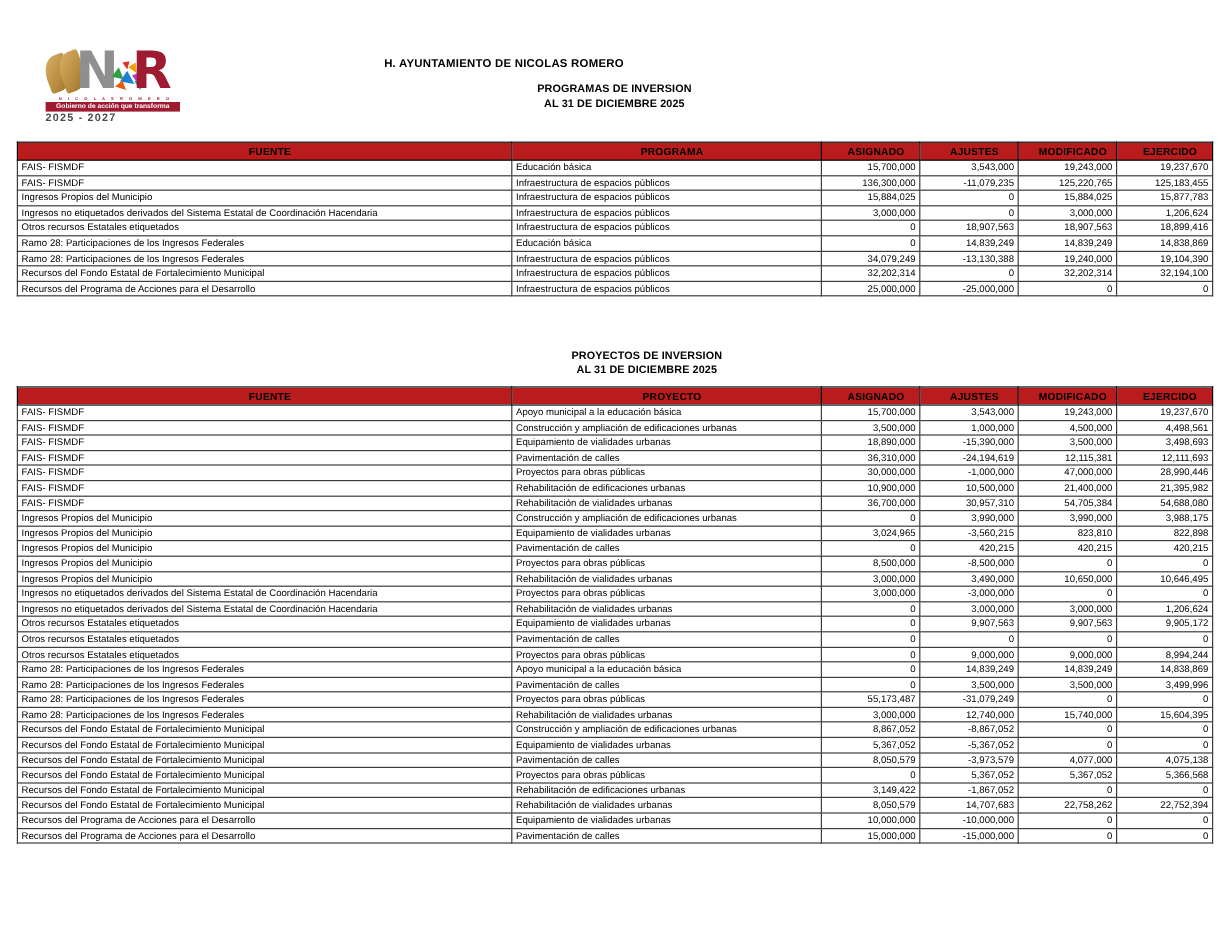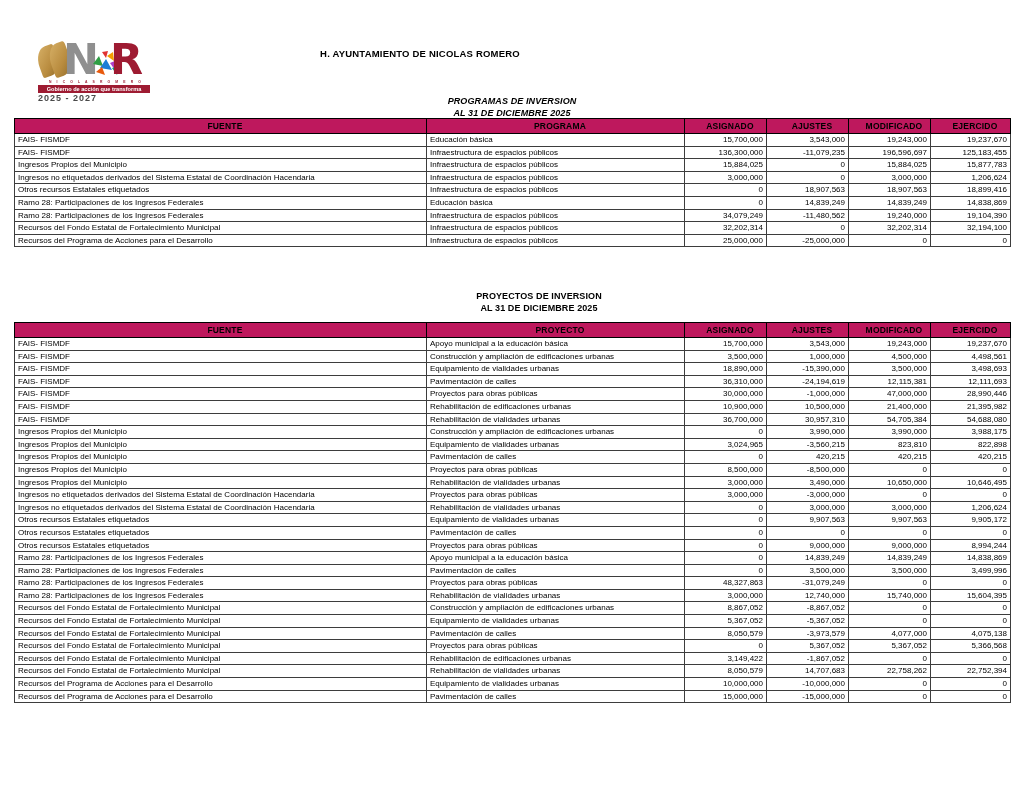--- a/index.html
+++ b/index.html
@@ -126,23 +126,22 @@
   .section-title {
     text-align: center;
     font-size: 9px;
     font-weight: bold;
     line-height: 11.5px;
     letter-spacing: 0.1px;
   }
   .block-1-titles {
     position: absolute;
     left: 0;
-    top: 96px;
+    top: 69px;
     width: 1024px;
-    font-style: italic;
   }
   .block-2-titles {
     position: absolute;
     left: 0;
     top: 291px;
     width: 1000px;
     margin-left: 39px;
   }
 
   
@@ -157,21 +156,21 @@
   table.rep td {
     border: 0.8px solid #3d3d3d;
     padding: 0 3px;
     height: 11.6px;
     line-height: 11.6px;
     overflow: hidden;
     white-space: nowrap;
     font-weight: normal;
   }
   table.rep thead th {
-    background: #be185d;
+    background: #b91c1c;
     font-weight: bold;
     text-align: center;
     height: 14px;
     line-height: 14px;
     font-size: 8.5px;
     border: 1.2px solid #000;
     letter-spacing: 0.2px;
     padding-left: 12px;
   }
   td.num { text-align: right; padding-right: 4px; }
@@ -248,21 +247,21 @@
           <td class="num">15,700,000</td>
           <td class="num">3,543,000</td>
           <td class="num">19,243,000</td>
           <td class="num">19,237,670</td>
         </tr>
         <tr>
           <td class="txt">FAIS- FISMDF</td>
           <td class="txt">Infraestructura de espacios públicos</td>
           <td class="num">136,300,000</td>
           <td class="num">-11,079,235</td>
-          <td class="num">196,596,697</td>
+          <td class="num">125,220,765</td>
           <td class="num">125,183,455</td>
         </tr>
         <tr>
           <td class="txt">Ingresos Propios del Municipio</td>
           <td class="txt">Infraestructura de espacios públicos</td>
           <td class="num">15,884,025</td>
           <td class="num">0</td>
           <td class="num">15,884,025</td>
           <td class="num">15,877,783</td>
         </tr>
@@ -287,21 +286,21 @@
           <td class="txt">Educación básica</td>
           <td class="num">0</td>
           <td class="num">14,839,249</td>
           <td class="num">14,839,249</td>
           <td class="num">14,838,869</td>
         </tr>
         <tr>
           <td class="txt">Ramo 28: Participaciones de los Ingresos Federales</td>
           <td class="txt">Infraestructura de espacios públicos</td>
           <td class="num">34,079,249</td>
-          <td class="num">-11,480,562</td>
+          <td class="num">-13,130,388</td>
           <td class="num">19,240,000</td>
           <td class="num">19,104,390</td>
         </tr>
         <tr>
           <td class="txt">Recursos del Fondo Estatal de Fortalecimiento Municipal</td>
           <td class="txt">Infraestructura de espacios públicos</td>
           <td class="num">32,202,314</td>
           <td class="num">0</td>
           <td class="num">32,202,314</td>
           <td class="num">32,194,100</td>
@@ -490,21 +489,21 @@
           <td class="txt">Ramo 28: Participaciones de los Ingresos Federales</td>
           <td class="txt">Pavimentación de calles</td>
           <td class="num">0</td>
           <td class="num">3,500,000</td>
           <td class="num">3,500,000</td>
           <td class="num">3,499,996</td>
         </tr>
         <tr>
           <td class="txt">Ramo 28: Participaciones de los Ingresos Federales</td>
           <td class="txt">Proyectos para obras públicas</td>
-          <td class="num">48,327,863</td>
+          <td class="num">55,173,487</td>
           <td class="num">-31,079,249</td>
           <td class="num">0</td>
           <td class="num">0</td>
         </tr>
         <tr>
           <td class="txt">Ramo 28: Participaciones de los Ingresos Federales</td>
           <td class="txt">Rehabilitación de vialidades urbanas</td>
           <td class="num">3,000,000</td>
           <td class="num">12,740,000</td>
           <td class="num">15,740,000</td>

